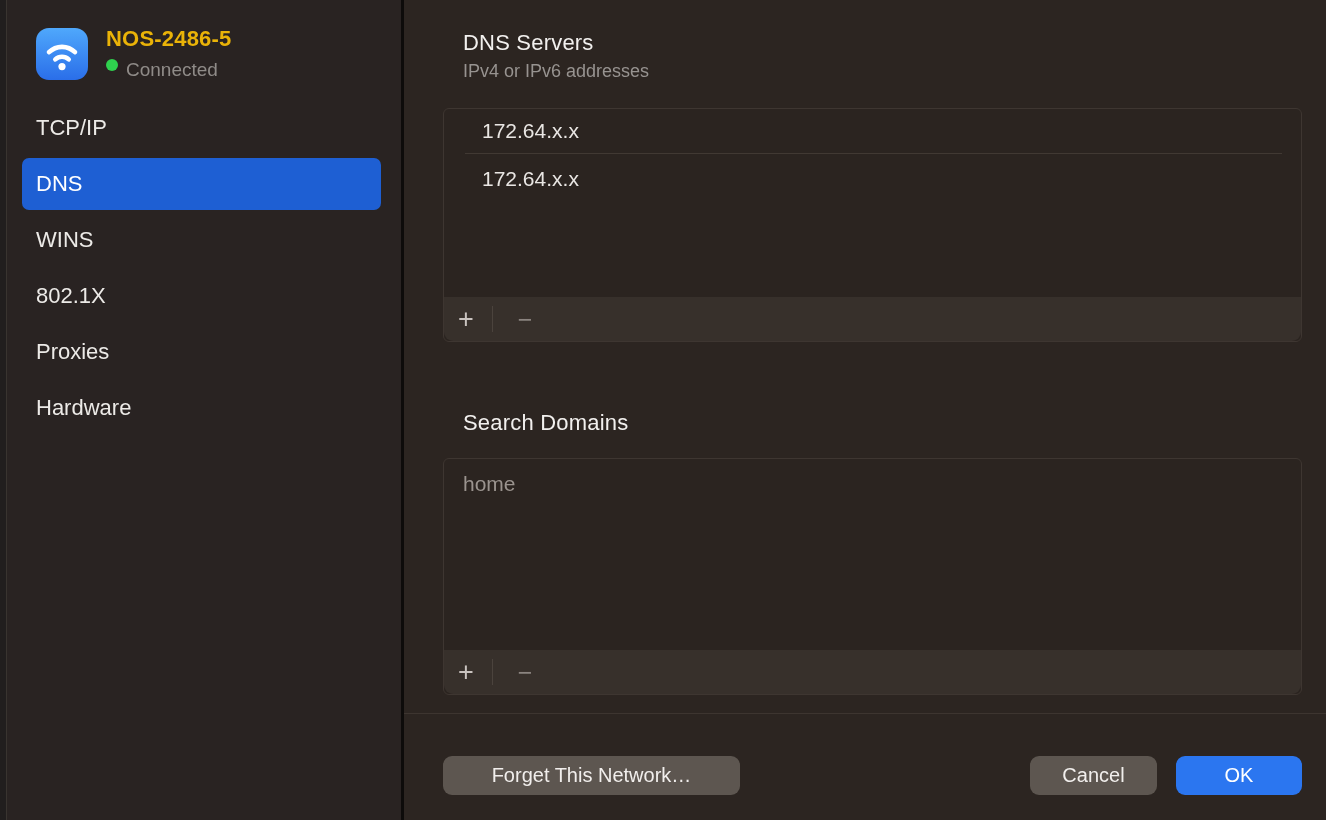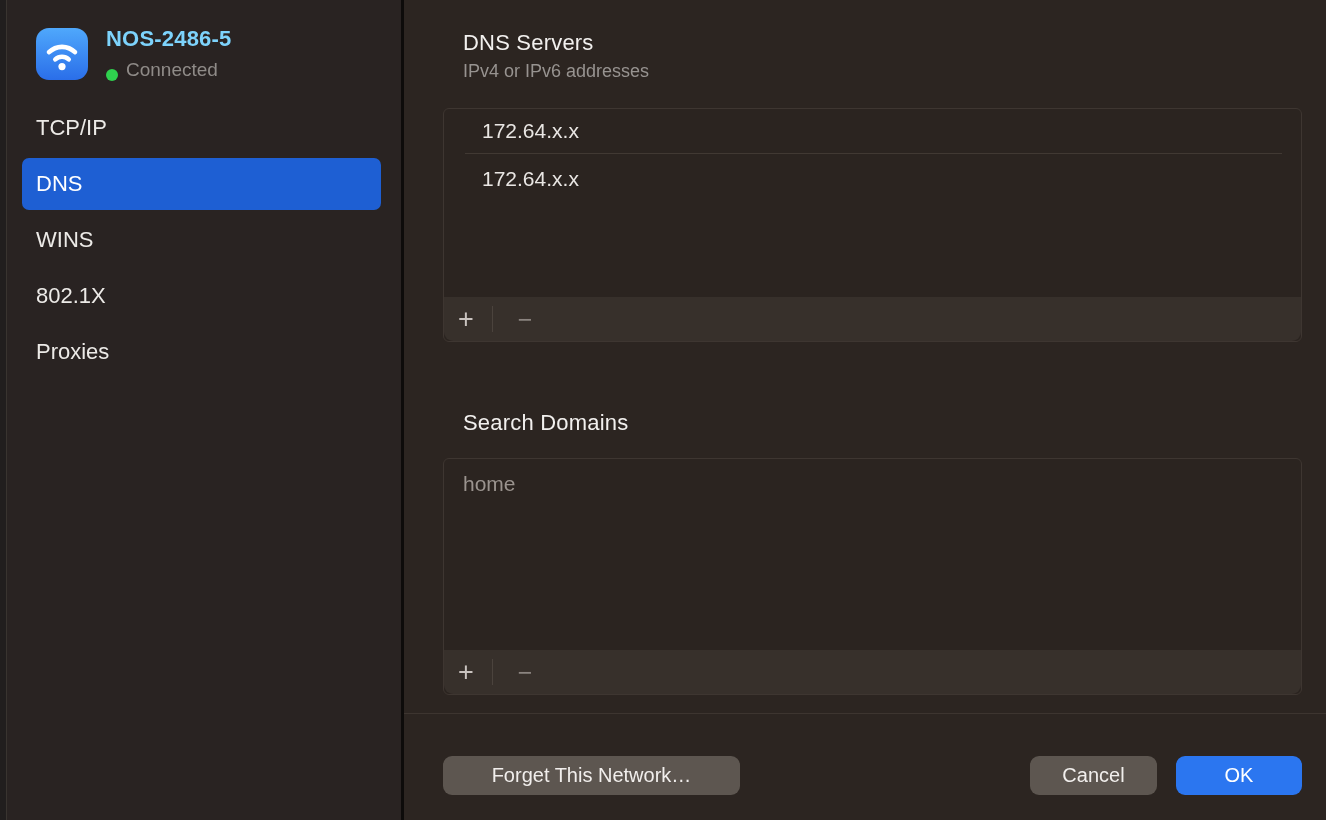--- a/index.html
+++ b/index.html
@@ -13,22 +13,22 @@
   .sidebar{
     position:absolute;left:0;top:0;width:401px;height:820px;
     background:#292322;border-right:3px solid #0d0b0a;box-sizing:content-box;
   }
   .window-edge{
     position:absolute;left:0;top:0;width:6px;height:820px;
     background:#211e1e;border-right:1px solid #393430;
   }
   .net-header{position:absolute;left:36px;top:26px;display:flex;align-items:center;gap:18px}
   .wifi-badge{width:52px;height:52px;flex:0 0 auto}
-  .net-name{font-size:22px;font-weight:700;color:#7dd3fc;letter-spacing:.2px}
-  .net-status{display:flex;align-items:flex-end;gap:8px;margin-top:7px}
+  .net-name{font-size:22px;font-weight:700;color:#eab308;letter-spacing:.2px}
+  .net-status{display:flex;align-items:flex-start;gap:8px;margin-top:7px}
   .status-dot{width:12px;height:12px;border-radius:50%;background:#2fd14e}
   .status-text{font-size:19px;color:#8f8b88}
   .nav{position:absolute;left:22px;top:102px;width:359px;display:flex;flex-direction:column;gap:4px}
   .nav-item{
     height:52px;border-radius:7px;display:flex;align-items:center;
     padding-left:14px;font-size:22px;color:#eceae7;cursor:default;box-sizing:border-box;
   }
   .nav-item.selected{background:#1e5fd3;color:#ffffff}
   
   .content{position:absolute;left:404px;top:0;width:922px;height:820px}
@@ -103,20 +103,23 @@
       </div>
       <div class="nav-item">
         <span>WINS</span>
       </div>
       <div class="nav-item">
         <span>802.1X</span>
       </div>
       <div class="nav-item">
         <span>Proxies</span>
       </div>
+      <div class="nav-item">
+        <span>Hardware</span>
+      </div>
     </nav>
   </aside>
 
   <main class="content">
 
     <div class="section-title" style="top:30px">DNS Servers</div>
     <div class="section-sub" style="top:61px">IPv4 or IPv6 addresses</div>
 
     <div class="list-box dns-box">
       <div class="ip-row">

